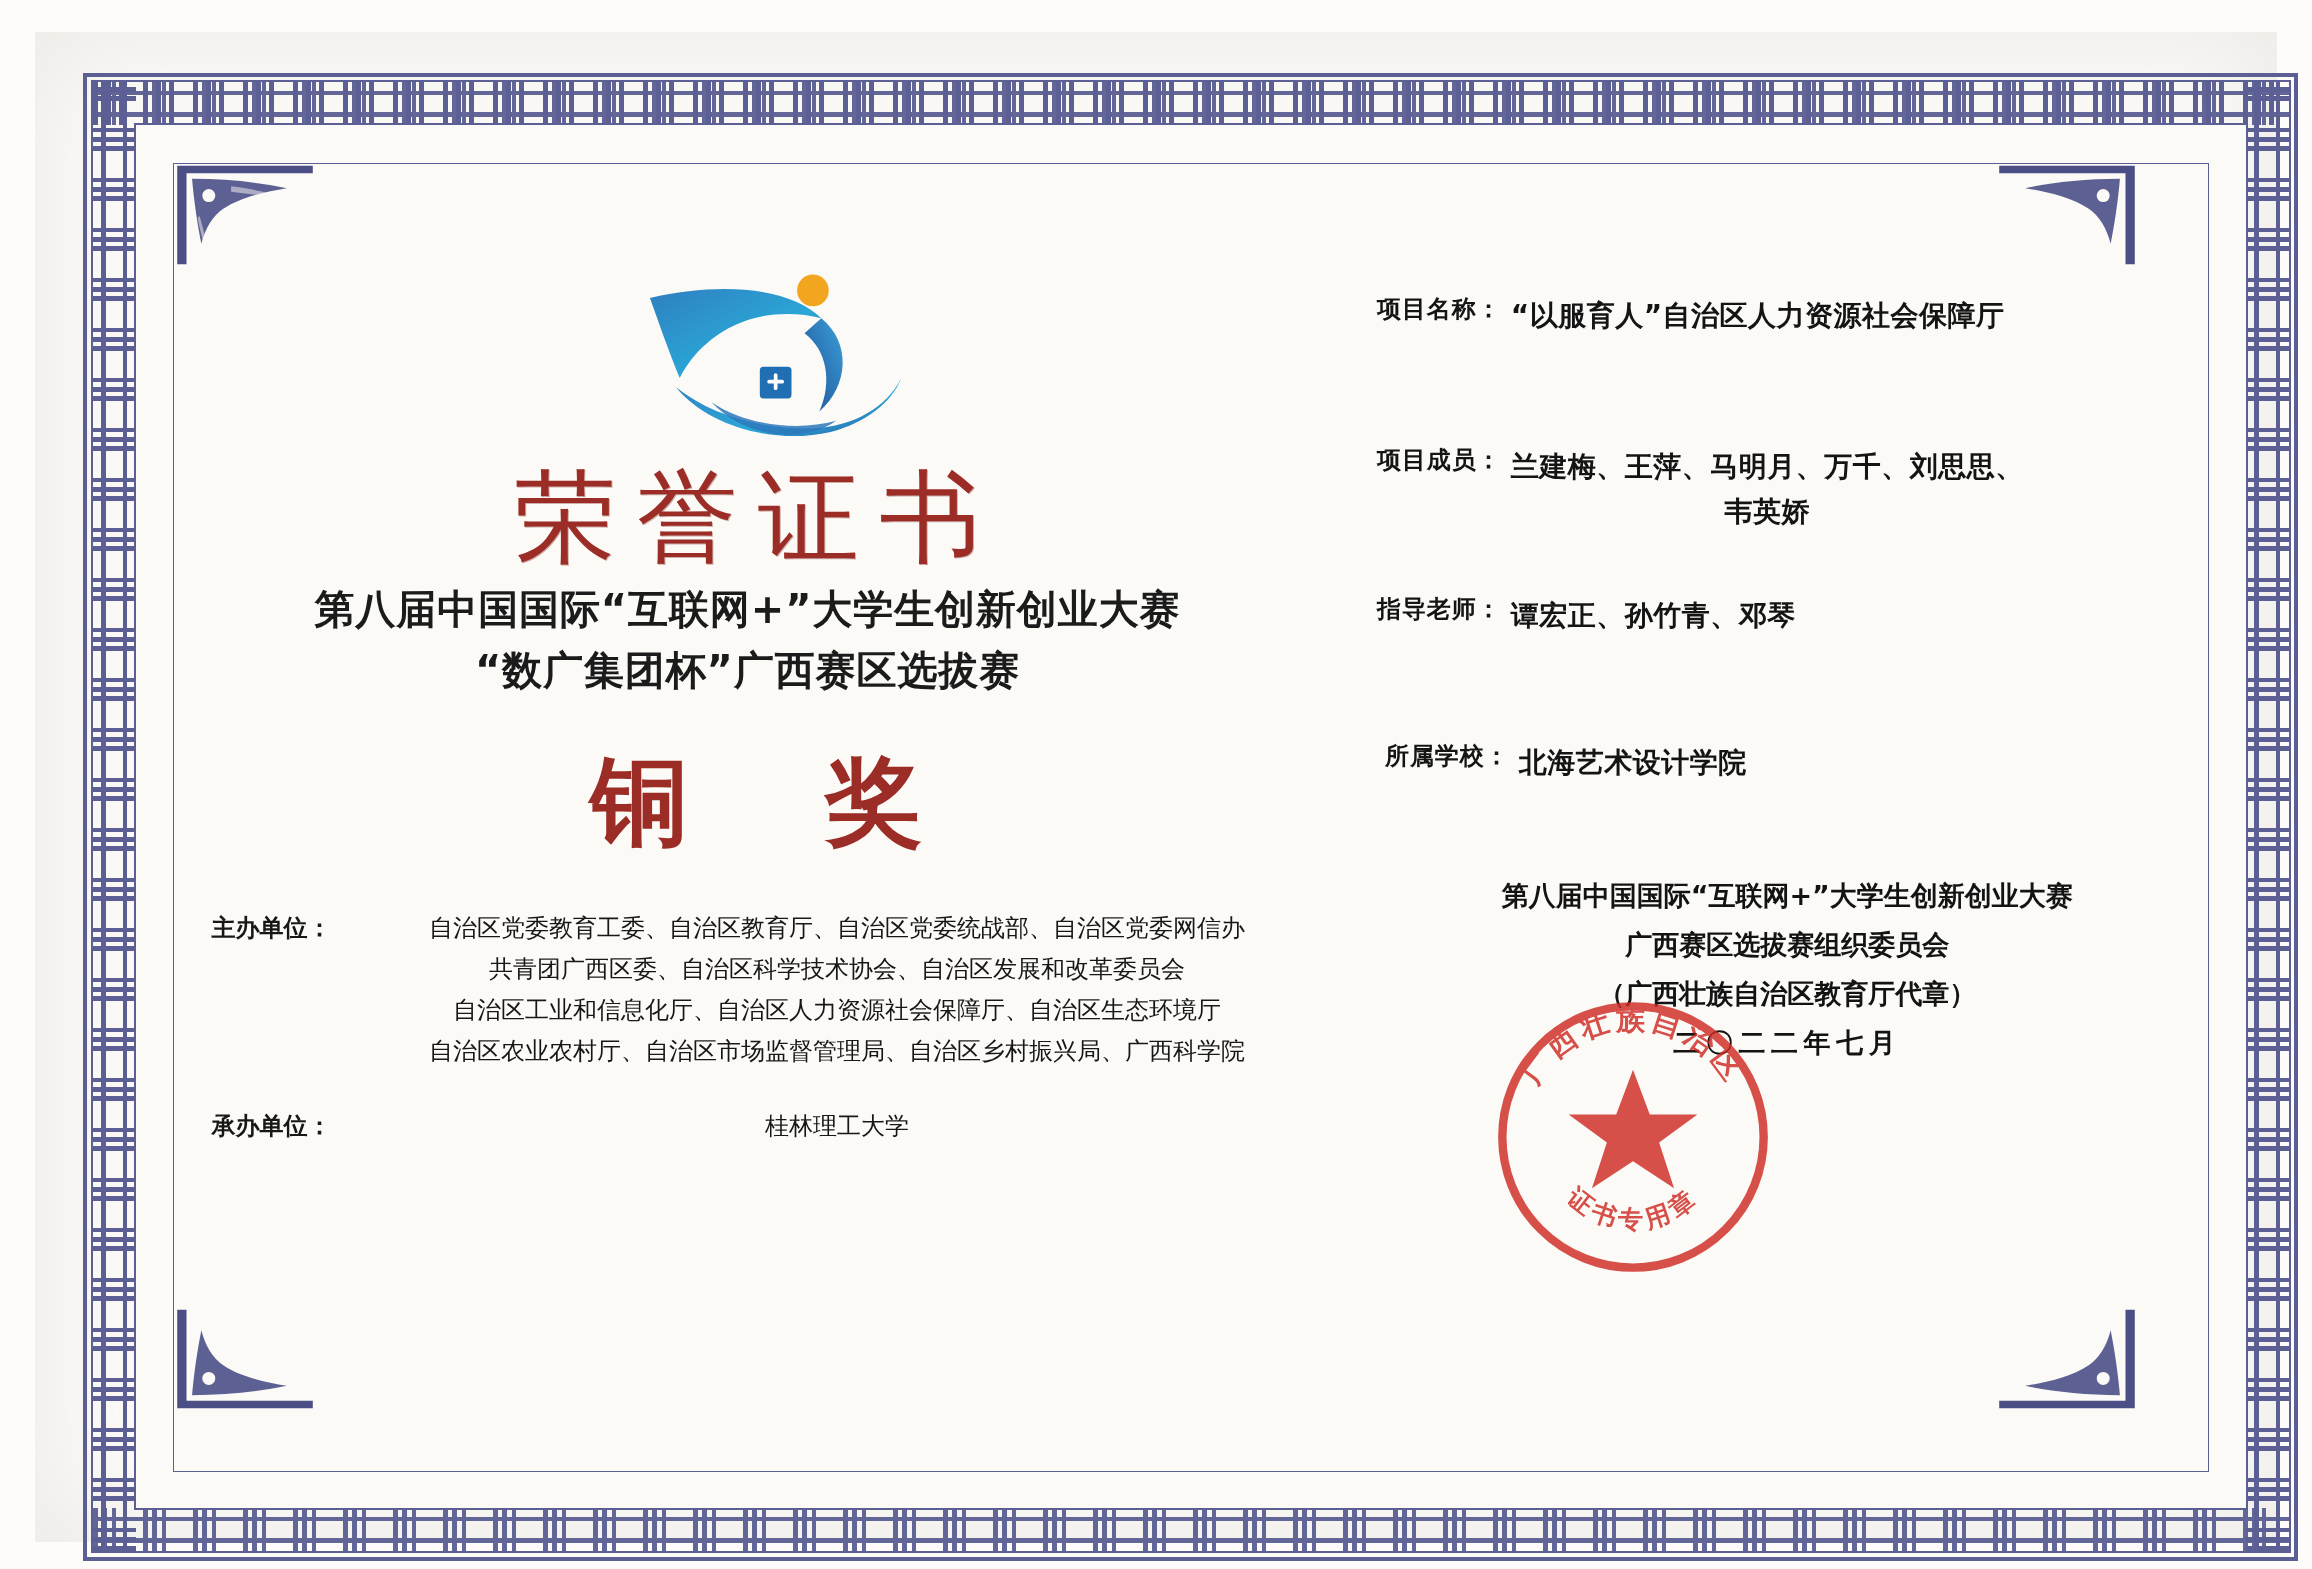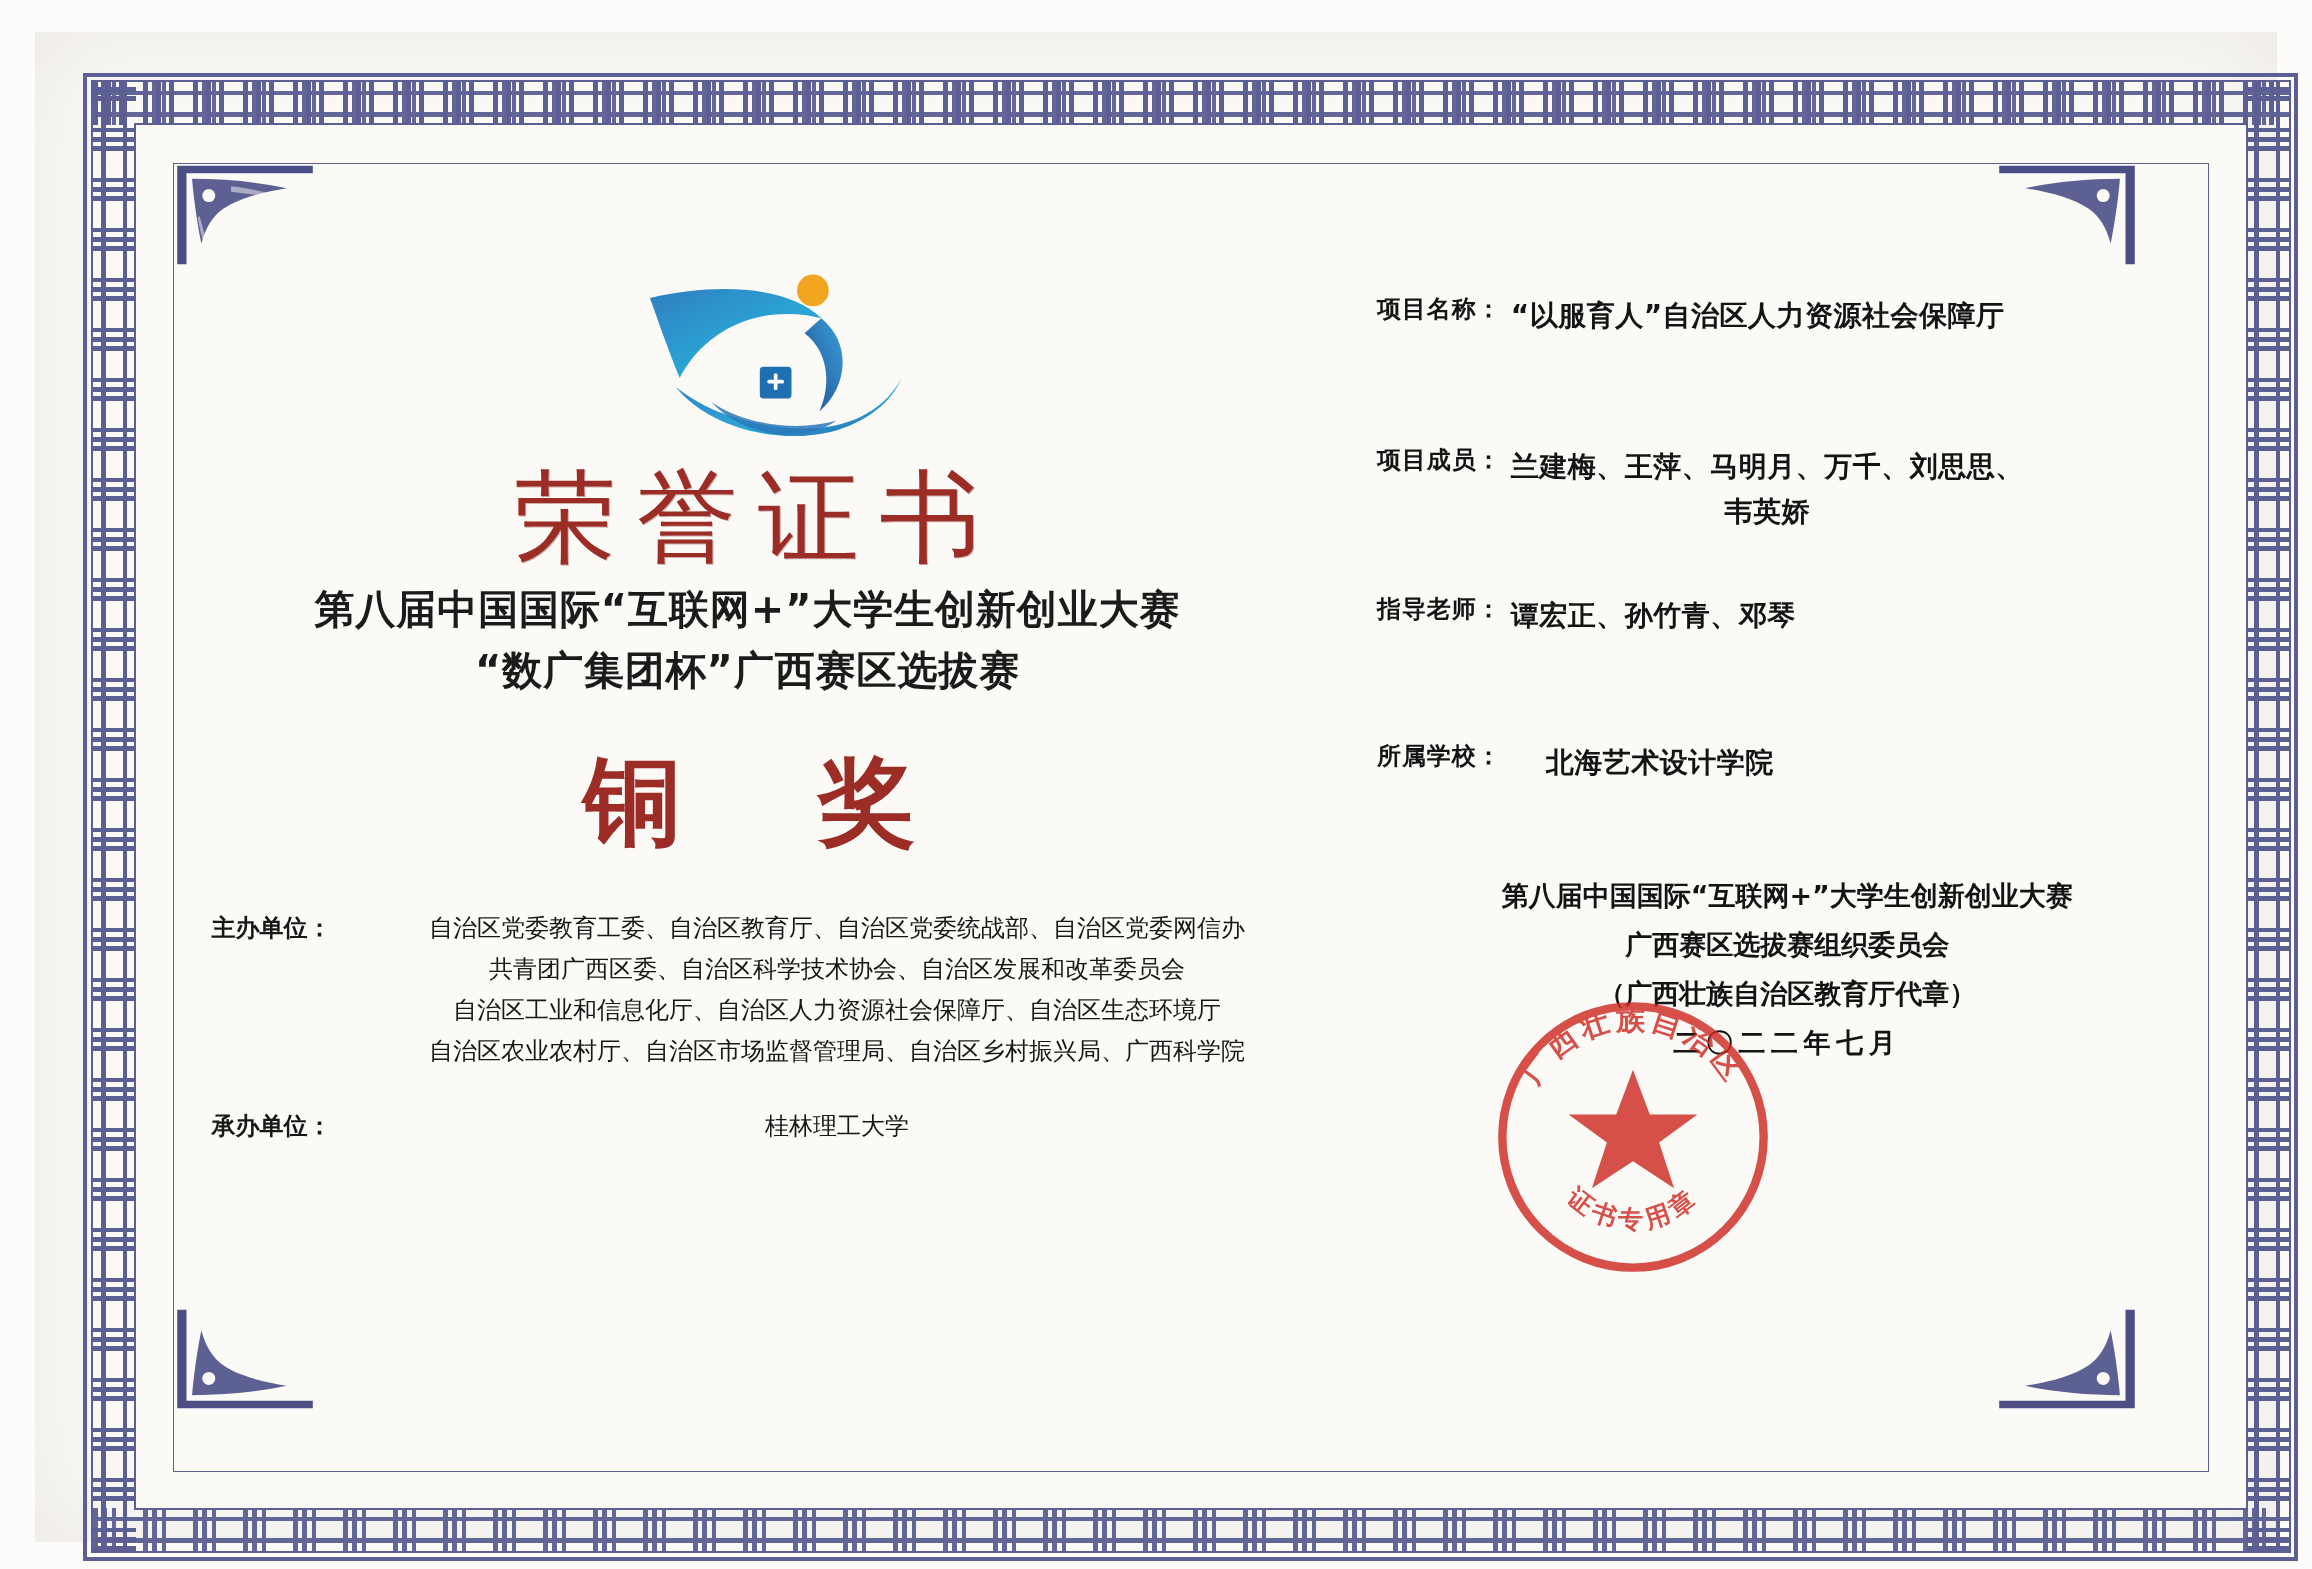--- a/index.html
+++ b/index.html
@@ -198,21 +198,21 @@
     text-align: center;
     font-family: "DejaVu Sans", "Liberation Sans", sans-serif;
     font-weight: 700;
     color: #1b1b1b;
   }
   .comp-line1 { left: 0; top: 392px; font-size: 40px; letter-spacing: 0.9px; }
   .comp-line2 { left: 0; top: 453px; font-size: 40px; letter-spacing: 0.9px; }
 
   .prize {
     position: absolute;
-    left: 2px;
+    left: 9px;
     top: 548px;
     width: 1109px;
     text-align: center;
     font-family: "DejaVu Serif", "Liberation Serif", serif;
     font-size: 97px;
     font-weight: 700;
     color: #9b2d26;
     letter-spacing: 52px;
     text-indent: 52px;
   }
@@ -262,21 +262,21 @@
   .field .f-value {
     font-size: 28px;
     font-weight: 700;
     margin-left: 9.3px;
     line-height: 45px;
     letter-spacing: 0.5px;
   }
   .field.project { left: 0; top: 103px; width: 802px; }
   .field.members { left: 0; top: 254px; width: 802px; text-align: center; }
   .field.teachers { left: 0; top: 403px; width: 802px; }
-  .field.school  { left: 0; top: 550px; width: 802px; gap: 35px; }
+  .field.school  { left: 8px; top: 550px; width: 802px; }
 
   
   .signature {
     position: absolute;
     left: 9.3px;
     top: 681px;
     width: 802px;
     text-align: center;
     font-family: "DejaVu Sans", "Liberation Sans", sans-serif;
     font-size: 27px;

